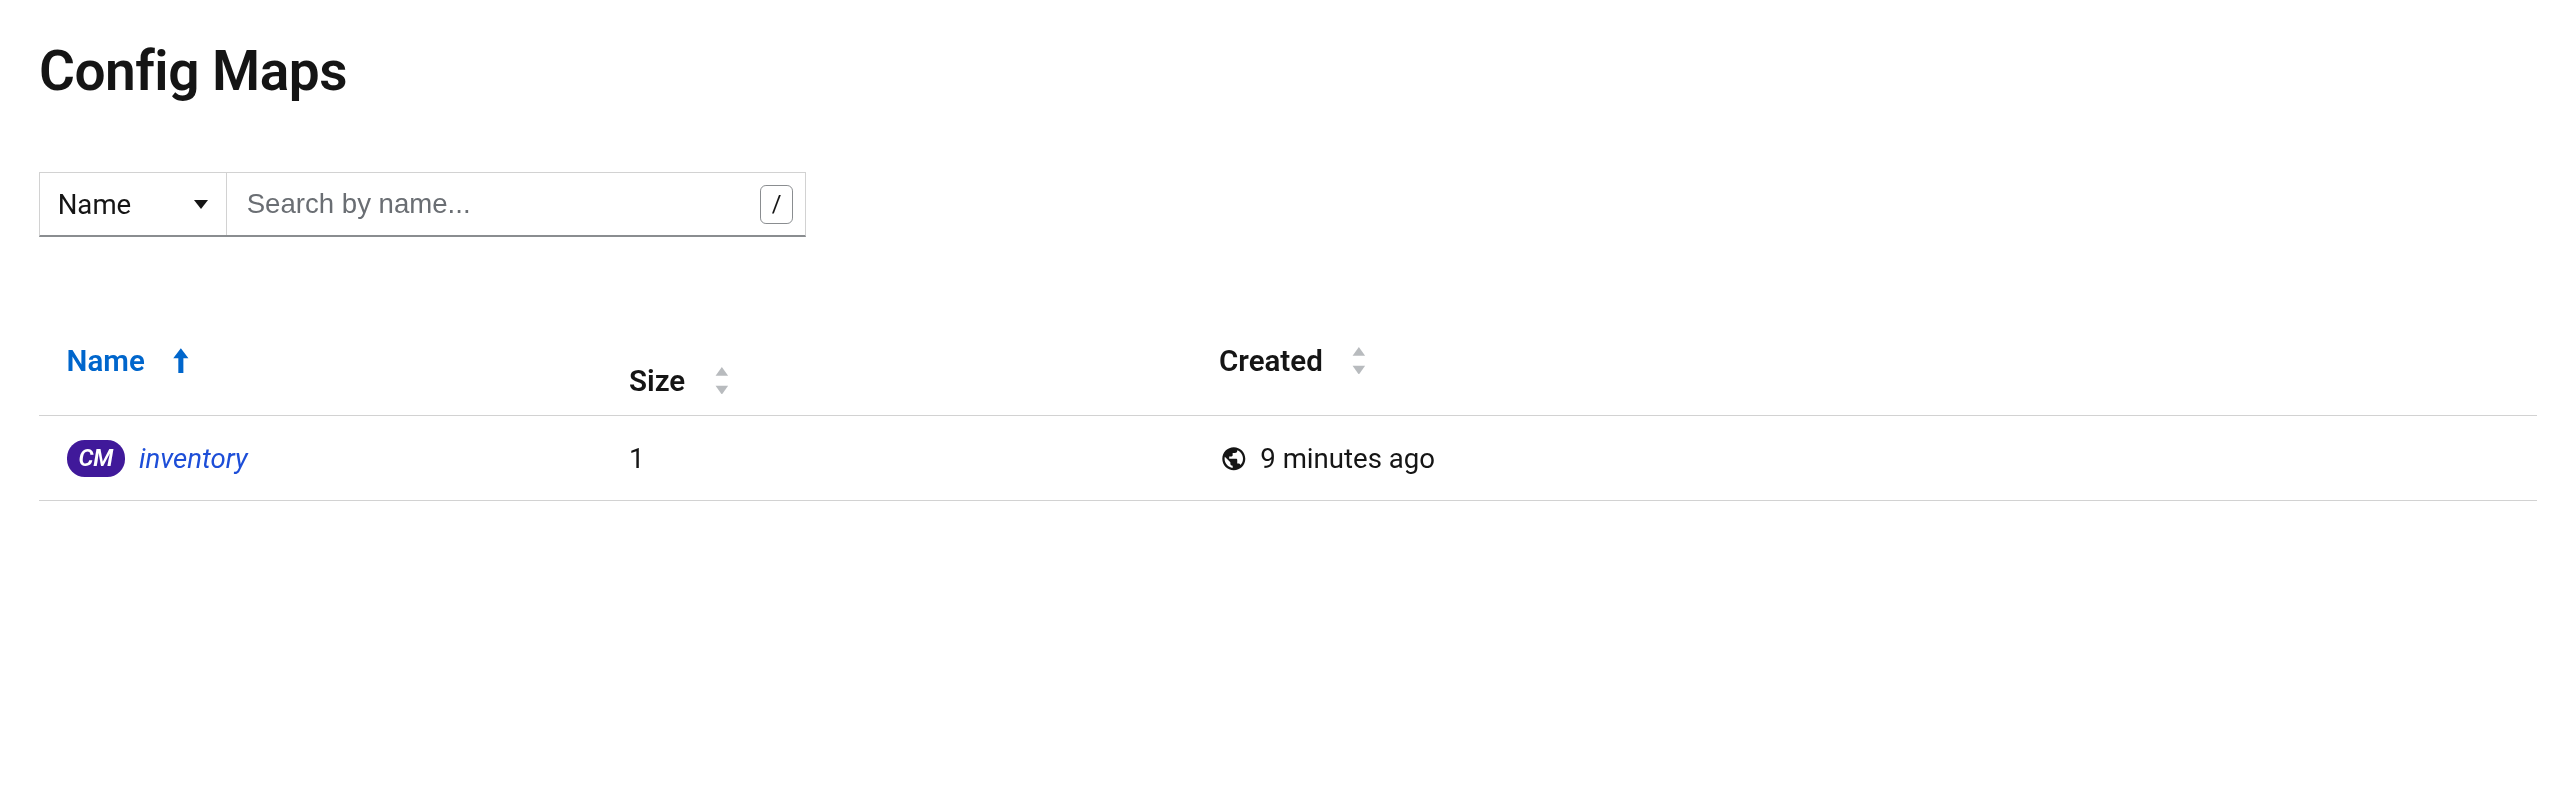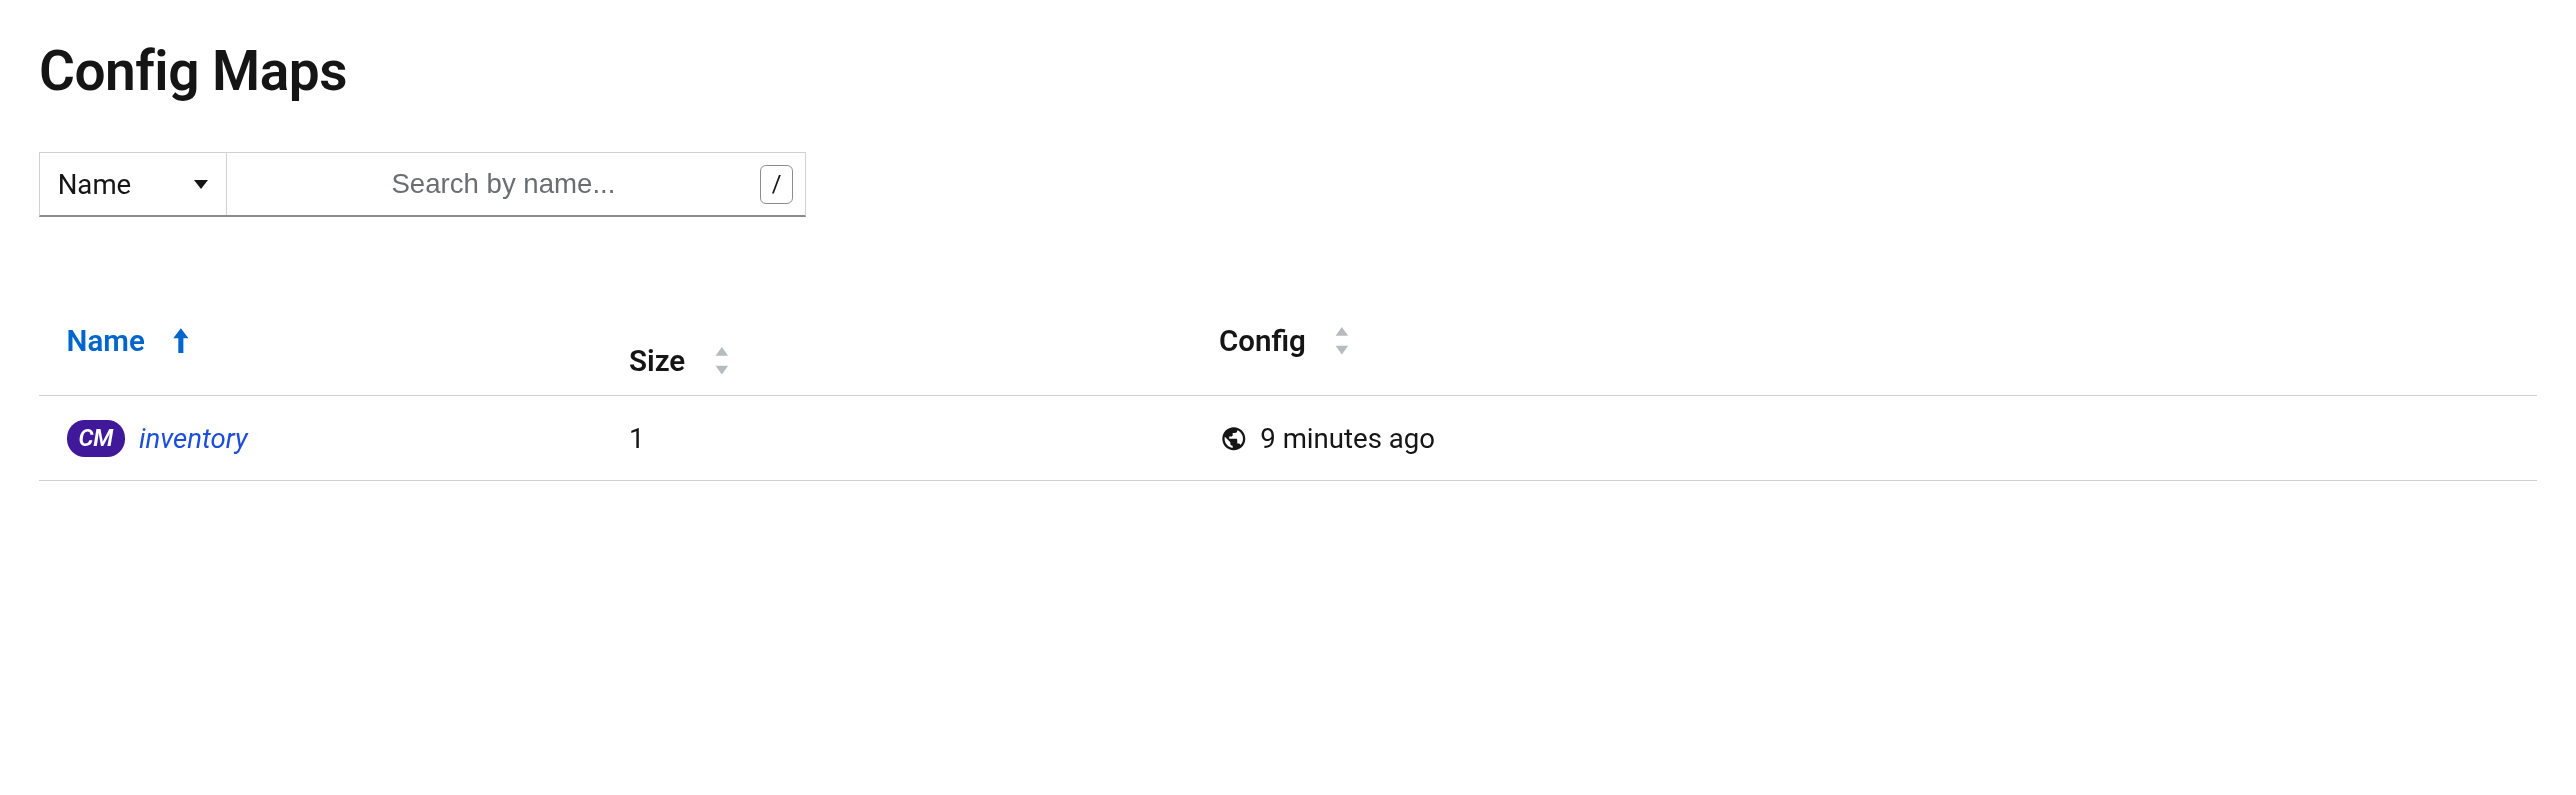--- a/index.html
+++ b/index.html
@@ -7,21 +7,21 @@
     font-family: -apple-system, BlinkMacSystemFont, "Segoe UI", Roboto, "Helvetica Neue", Arial, sans-serif;
     background: #fff;
     color: #151515;
     padding: 39px;
     width: 2576px;
     font-size: 27.6px;
   }
   .page-title {
     font-size: 55px;
     font-weight: 600;
-    margin-bottom: 49px;
+    margin-bottom: 69px;
     letter-spacing: -0.5px;
   }
   .filter-bar {
     display: flex;
     width: 767px;
     border: 1px solid #d2d2d2;
     border-bottom: 2px solid #8a8d90;
     height: 65px;
     margin-bottom: 69px;
   }
@@ -47,21 +47,20 @@
     align-items: center;
     padding: 0 11.8px 0 19.7px;
   }
   .search-input {
     flex: 1;
     border: none;
     outline: none;
     font-size: 27.6px;
     color: #0f172a;
     background: transparent;
-    text-align: center;
   }
   .search-input::placeholder { color: #6a6e73; }
   .slash-key {
     border: 1px solid #8a8d90;
     border-radius: 5.9px;
     width: 33px;
     height: 39px;
     display: flex;
     align-items: center;
     justify-content: center;
@@ -162,21 +161,21 @@
       </svg>
     </div>
     <div class="th sortable col-size">
       <span>Size</span>
       <svg class="sort-arrows" width="17.7" height="27.6" viewBox="0 0 14 22">
         <path d="M7 0 L12 7 L2 7 Z" fill="#b8bbbe"></path>
         <path d="M7 22 L12 15 L2 15 Z" fill="#b8bbbe"></path>
       </svg>
     </div>
     <div class="th sortable col-created">
-      <span>Config</span>
+      <span>Created</span>
       <svg class="sort-arrows" width="17.7" height="27.6" viewBox="0 0 14 22">
         <path d="M7 0 L12 7 L2 7 Z" fill="#b8bbbe"></path>
         <path d="M7 22 L12 15 L2 15 Z" fill="#b8bbbe"></path>
       </svg>
     </div>
   </div>
 
   <div class="trow">
     <div class="td td-name">
       <span class="badge">CM</span>

